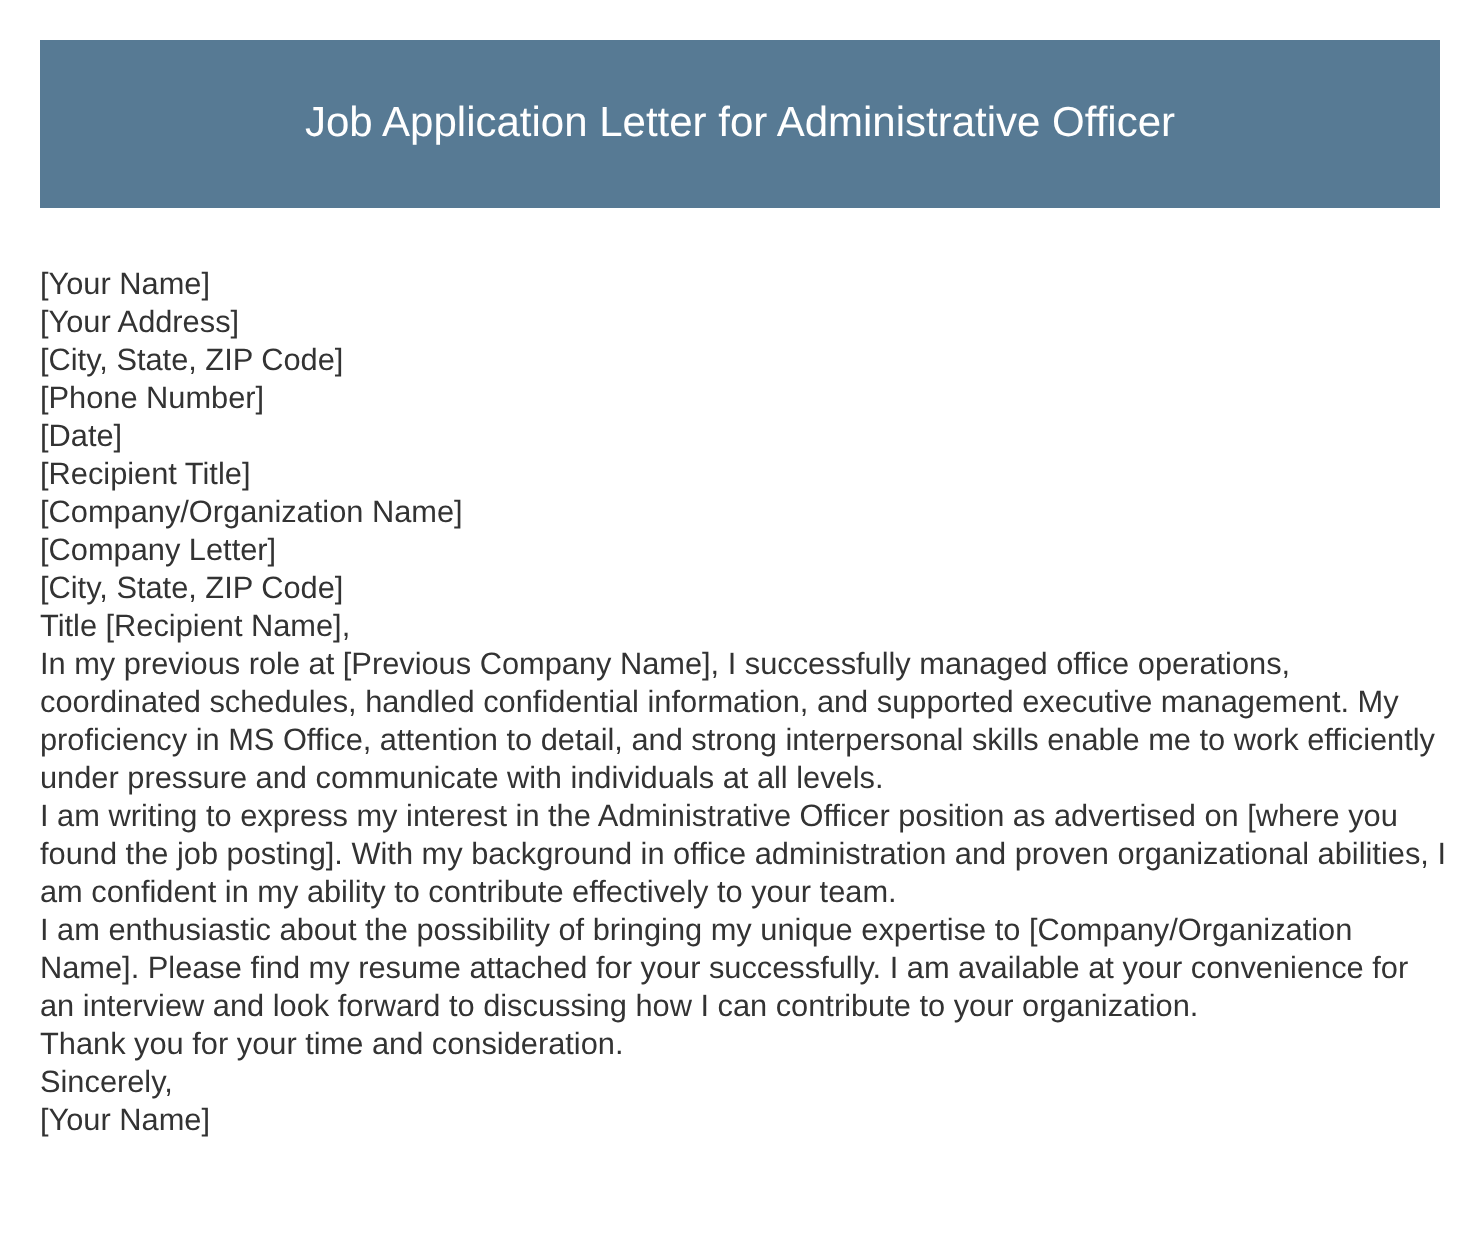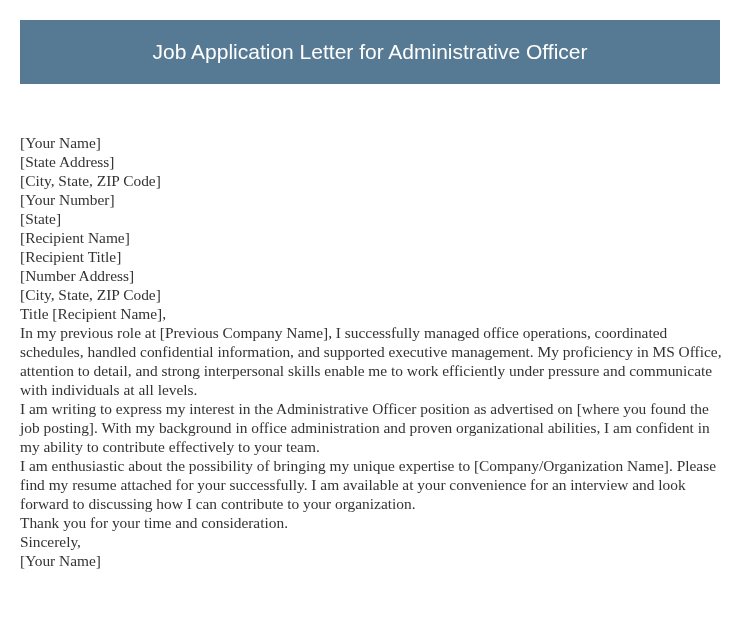--- a/index.html
+++ b/index.html
@@ -1,47 +1,47 @@
 <!DOCTYPE html>
 <html><head>
 <meta charset="utf-8">
 <style>
   html, body { margin: 0; padding: 0; background: #ffffff; }
   body { width: 740px; height: 629px; overflow: hidden; position: relative; font-family: "Liberation Sans", "DejaVu Sans", sans-serif; }
   .header {
-    position: absolute; left: 20px; top: 20px; width: 700px; height: 64px;
+    position: absolute; left: 20px; top: 20px; width: 700px; height: 84px;
     background: #577a94; display: flex; align-items: center; justify-content: center;
   }
   .header h1 {
     margin: 0; color: #ffffff; font-weight: normal; font-size: 21px; letter-spacing: 0;
     font-family: "Liberation Sans", sans-serif;
   }
   .letter {
     position: absolute; left: 20px; top: 133px; width: 705px;
     color: #333333; font-size: 15.4px; line-height: 19px;
-    font-family: Liberation Serif, serif;
+    font-family: Liberation Sans, sans-serif;
   }
   .letter div { white-space: normal; }
 </style>
 </head>
 <body>
 
 <div class="header">
   <h1>Job Application Letter for Administrative Officer</h1>
 </div>
 
 <div class="letter">
   <div>[Your Name]</div>
-  <div>[State Address]</div>
+  <div>[Your Address]</div>
   <div>[City, State, ZIP Code]</div>
-  <div>[Your Number]</div>
-  <div>[State]</div>
-  <div>[Recipient Name]</div>
+  <div>[Phone Number]</div>
+  <div>[Date]</div>
   <div>[Recipient Title]</div>
-  <div>[Number Address]</div>
+  <div>[Company/Organization Name]</div>
+  <div>[Company Letter]</div>
   <div>[City, State, ZIP Code]</div>
   <div>Title [Recipient Name],</div>
   <div>In my previous role at [Previous Company Name], I successfully managed office operations, coordinated schedules, handled confidential information, and supported executive management. My proficiency in MS Office, attention to detail, and strong interpersonal skills enable me to work efficiently under pressure and communicate with individuals at all levels.</div>
   <div>I am writing to express my interest in the Administrative Officer position as advertised on [where you found the job posting]. With my background in office administration and proven organizational abilities, I am confident in my ability to contribute effectively to your team.</div>
   <div>I am enthusiastic about the possibility of bringing my unique expertise to [Company/Organization Name]. Please find my resume attached for your successfully. I am available at your convenience for an interview and look forward to discussing how I can contribute to your organization.</div>
   <div>Thank you for your time and consideration.</div>
   <div>Sincerely,</div>
   <div>[Your Name]</div>
 </div>
 

